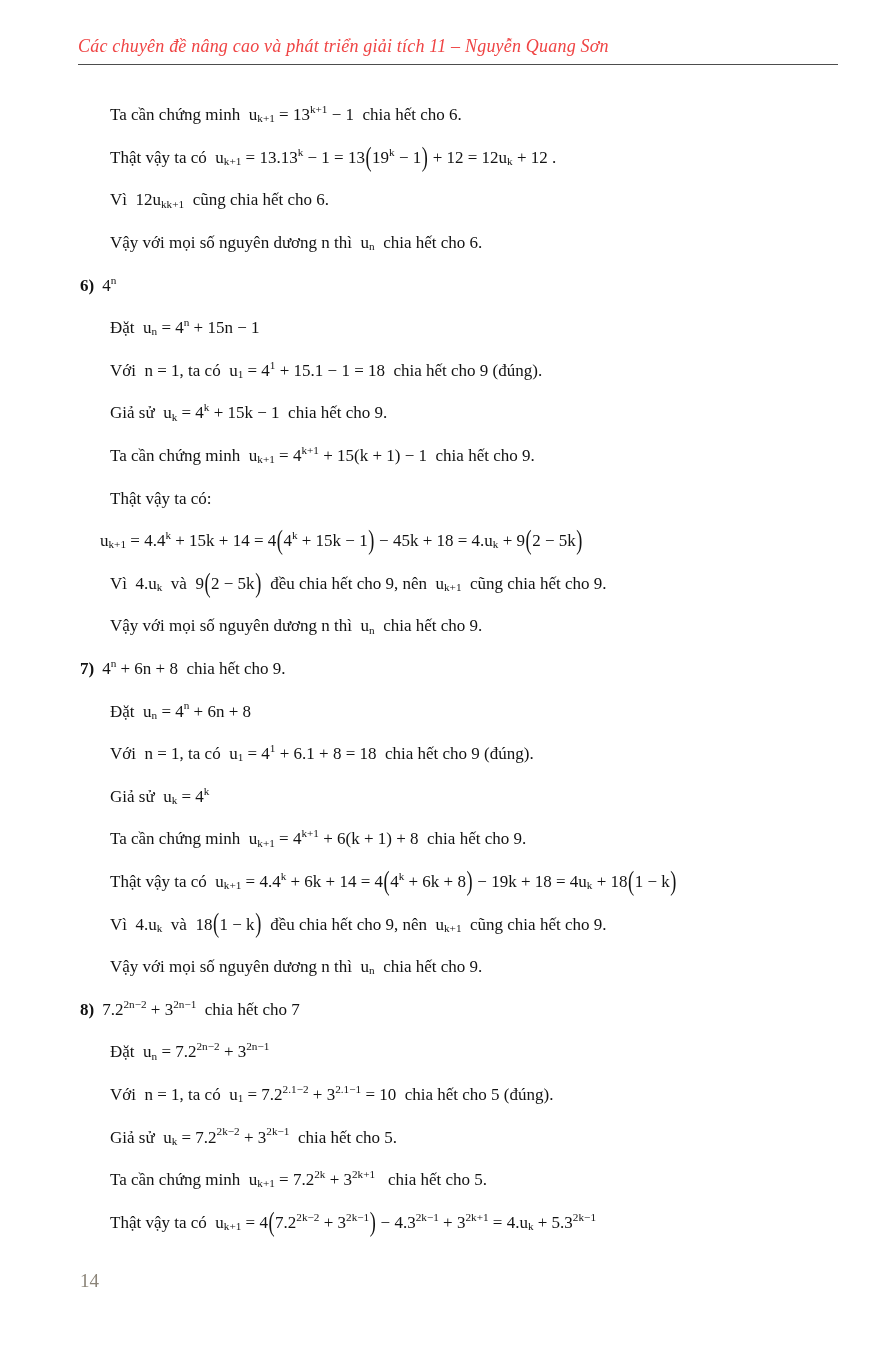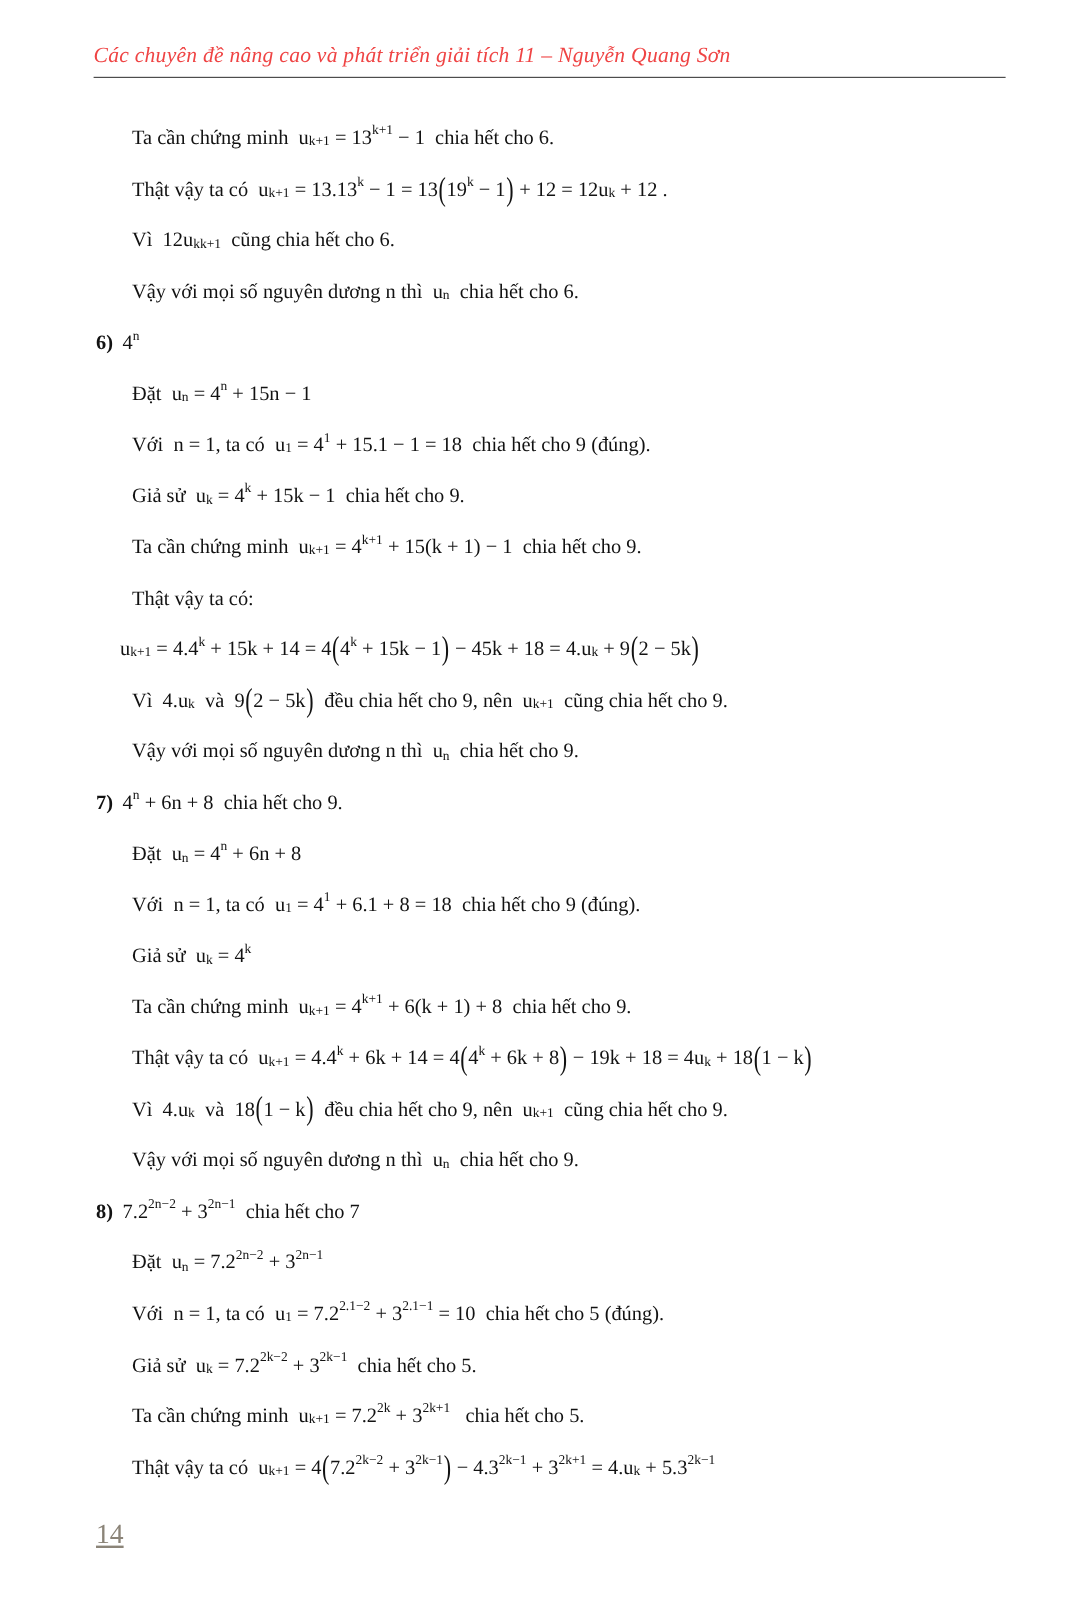--- a/index.html
+++ b/index.html
@@ -54,23 +54,22 @@
   .bp {
     display:inline-block;
     transform:scaleY(1.5);
     transform-origin:50% 55%;
     font-size:1.08em;
     padding:0 0.5px;
     line-height:1;
   }
   .footer-page {
     position:absolute; left:80px; bottom:58px;
-    font-size:23px;
+    font-size:19px;
     color:#8b8478;
-    text-decoration:underline;
   }
 </style>
 </head>
 <body>
 
 <div class="page">
   <div class="header">
     <span class="header-title">Các chuyên đề nâng cao và phát triển giải tích 11 – Nguyễn Quang Sơn</span>
   </div>
 

